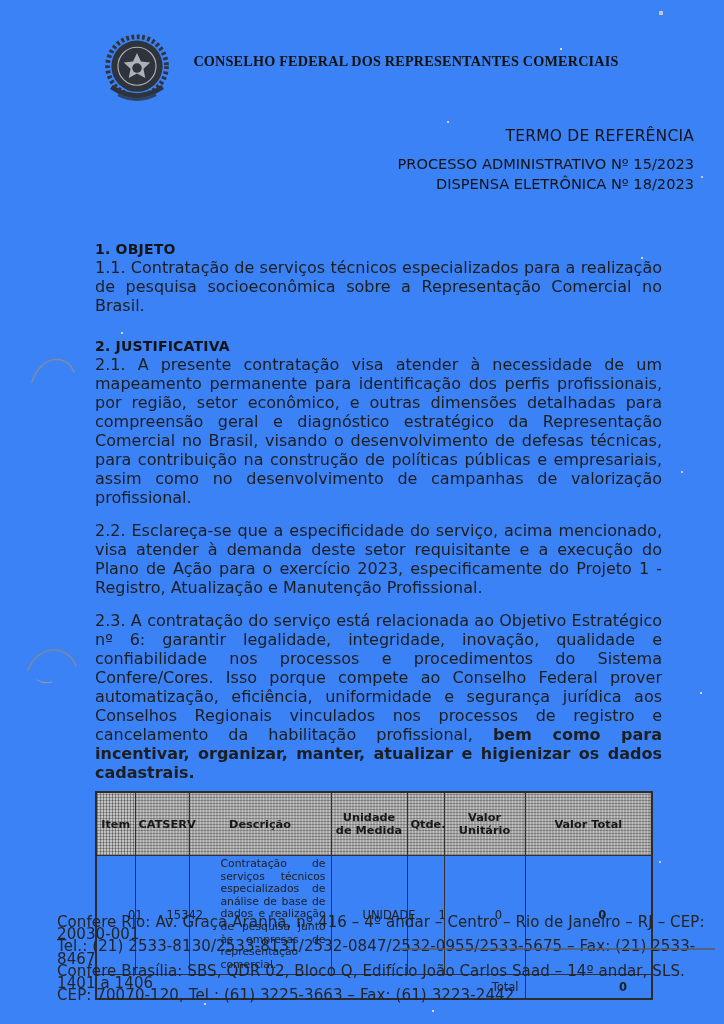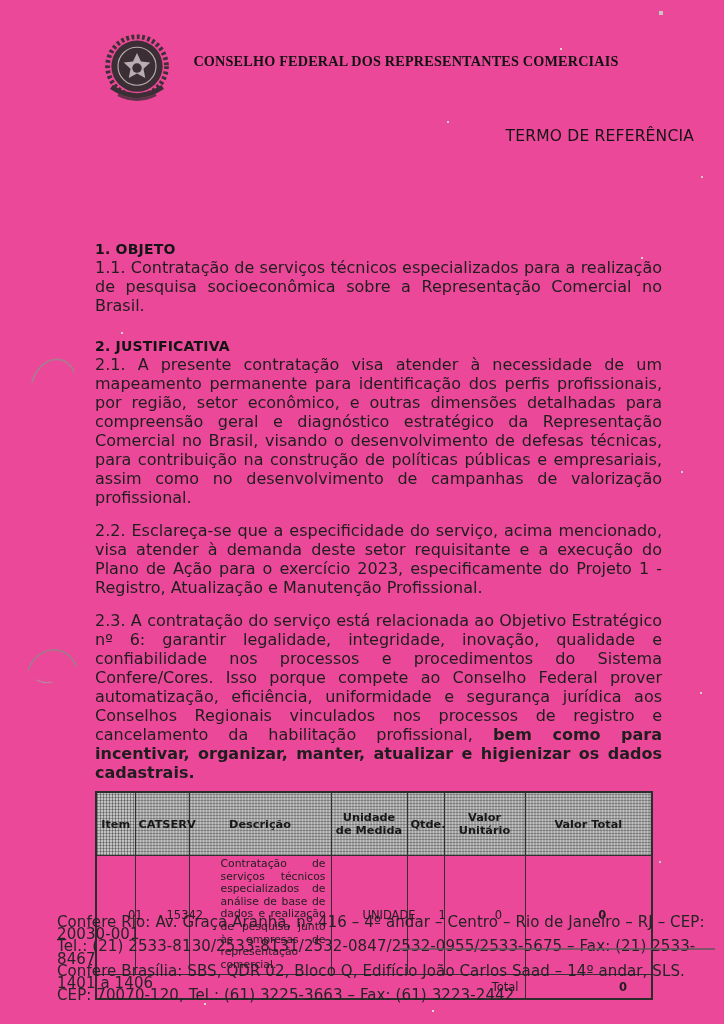--- a/index.html
+++ b/index.html
@@ -1,18 +1,18 @@
 <!DOCTYPE html>
 <html lang="pt"><head>
 <meta charset="utf-8">
 <style>
   html,body{margin:0;padding:0;background:#e8e8e8;}
   .page{
     position:relative;width:724px;height:1024px;margin:0 auto;
-    background:#ec4899;overflow:hidden;
+    background:#3b82f6;overflow:hidden;
     font-family:"DejaVu Sans",sans-serif;color:#1e1e1e;
   }
   
   .logo{position:absolute;left:99px;top:30px;width:76px;height:80px;filter:blur(.5px);opacity:.92;}
   .org-block{
     position:absolute;left:168px;top:52px;width:476px;text-align:center;
     font-family:"Liberation Serif",serif;font-weight:bold;color:#121212;
   }
   .org-name{font-size:14.2px;letter-spacing:.2px;line-height:18px;}
   .org-abbr{font-size:13.6px;margin-top:2px;letter-spacing:.4px;}
@@ -92,20 +92,22 @@
     <path d="M13 60 q27 18 54 0" stroke="#2d2d2d" stroke-width="5" fill="none"></path>
     <path d="M20 68 q20 10 40 0" stroke="#2d2d2d" stroke-width="3" fill="none" opacity="0.8"></path>
   </svg>
 
   <div class="org-block">
     <div class="org-name">CONSELHO FEDERAL DOS REPRESENTANTES COMERCIAIS</div>
   </div>
 
   <div class="titles">
     <div class="doc-title">TERMO DE REFERÊNCIA</div>
+    <div class="doc-sub2">PROCESSO ADMINISTRATIVO Nº 15/2023</div>
+    <div class="doc-sub3">DISPENSA ELETRÔNICA Nº 18/2023</div>
   </div>
 
   <div class="body">
 
     <div class="sec-heading">1. OBJETO</div>
     <p class="par">1.1. Contratação de serviços técnicos especializados para a realização de pesquisa socioeconômica sobre a Representação Comercial no Brasil.</p>
 
     <div class="sec-heading mt-sec">2. JUSTIFICATIVA</div>
     <p class="par">2.1. A presente contratação visa atender à necessidade de um mapeamento permanente para identificação dos perfis profissionais, por região, setor econômico, e outras dimensões detalhadas para compreensão geral e diagnóstico estratégico da Representação Comercial no Brasil, visando o desenvolvimento de defesas técnicas, para contribuição na construção de políticas públicas e empresariais, assim como no desenvolvimento de campanhas de valorização profissional.</p>
     <p class="par mt-par">2.2. Esclareça-se que a especificidade do serviço, acima mencionado, visa atender à demanda deste setor requisitante e a execução do Plano de Ação para o exercício 2023, especificamente do Projeto 1 - Registro, Atualização e Manutenção Profissional.</p>

